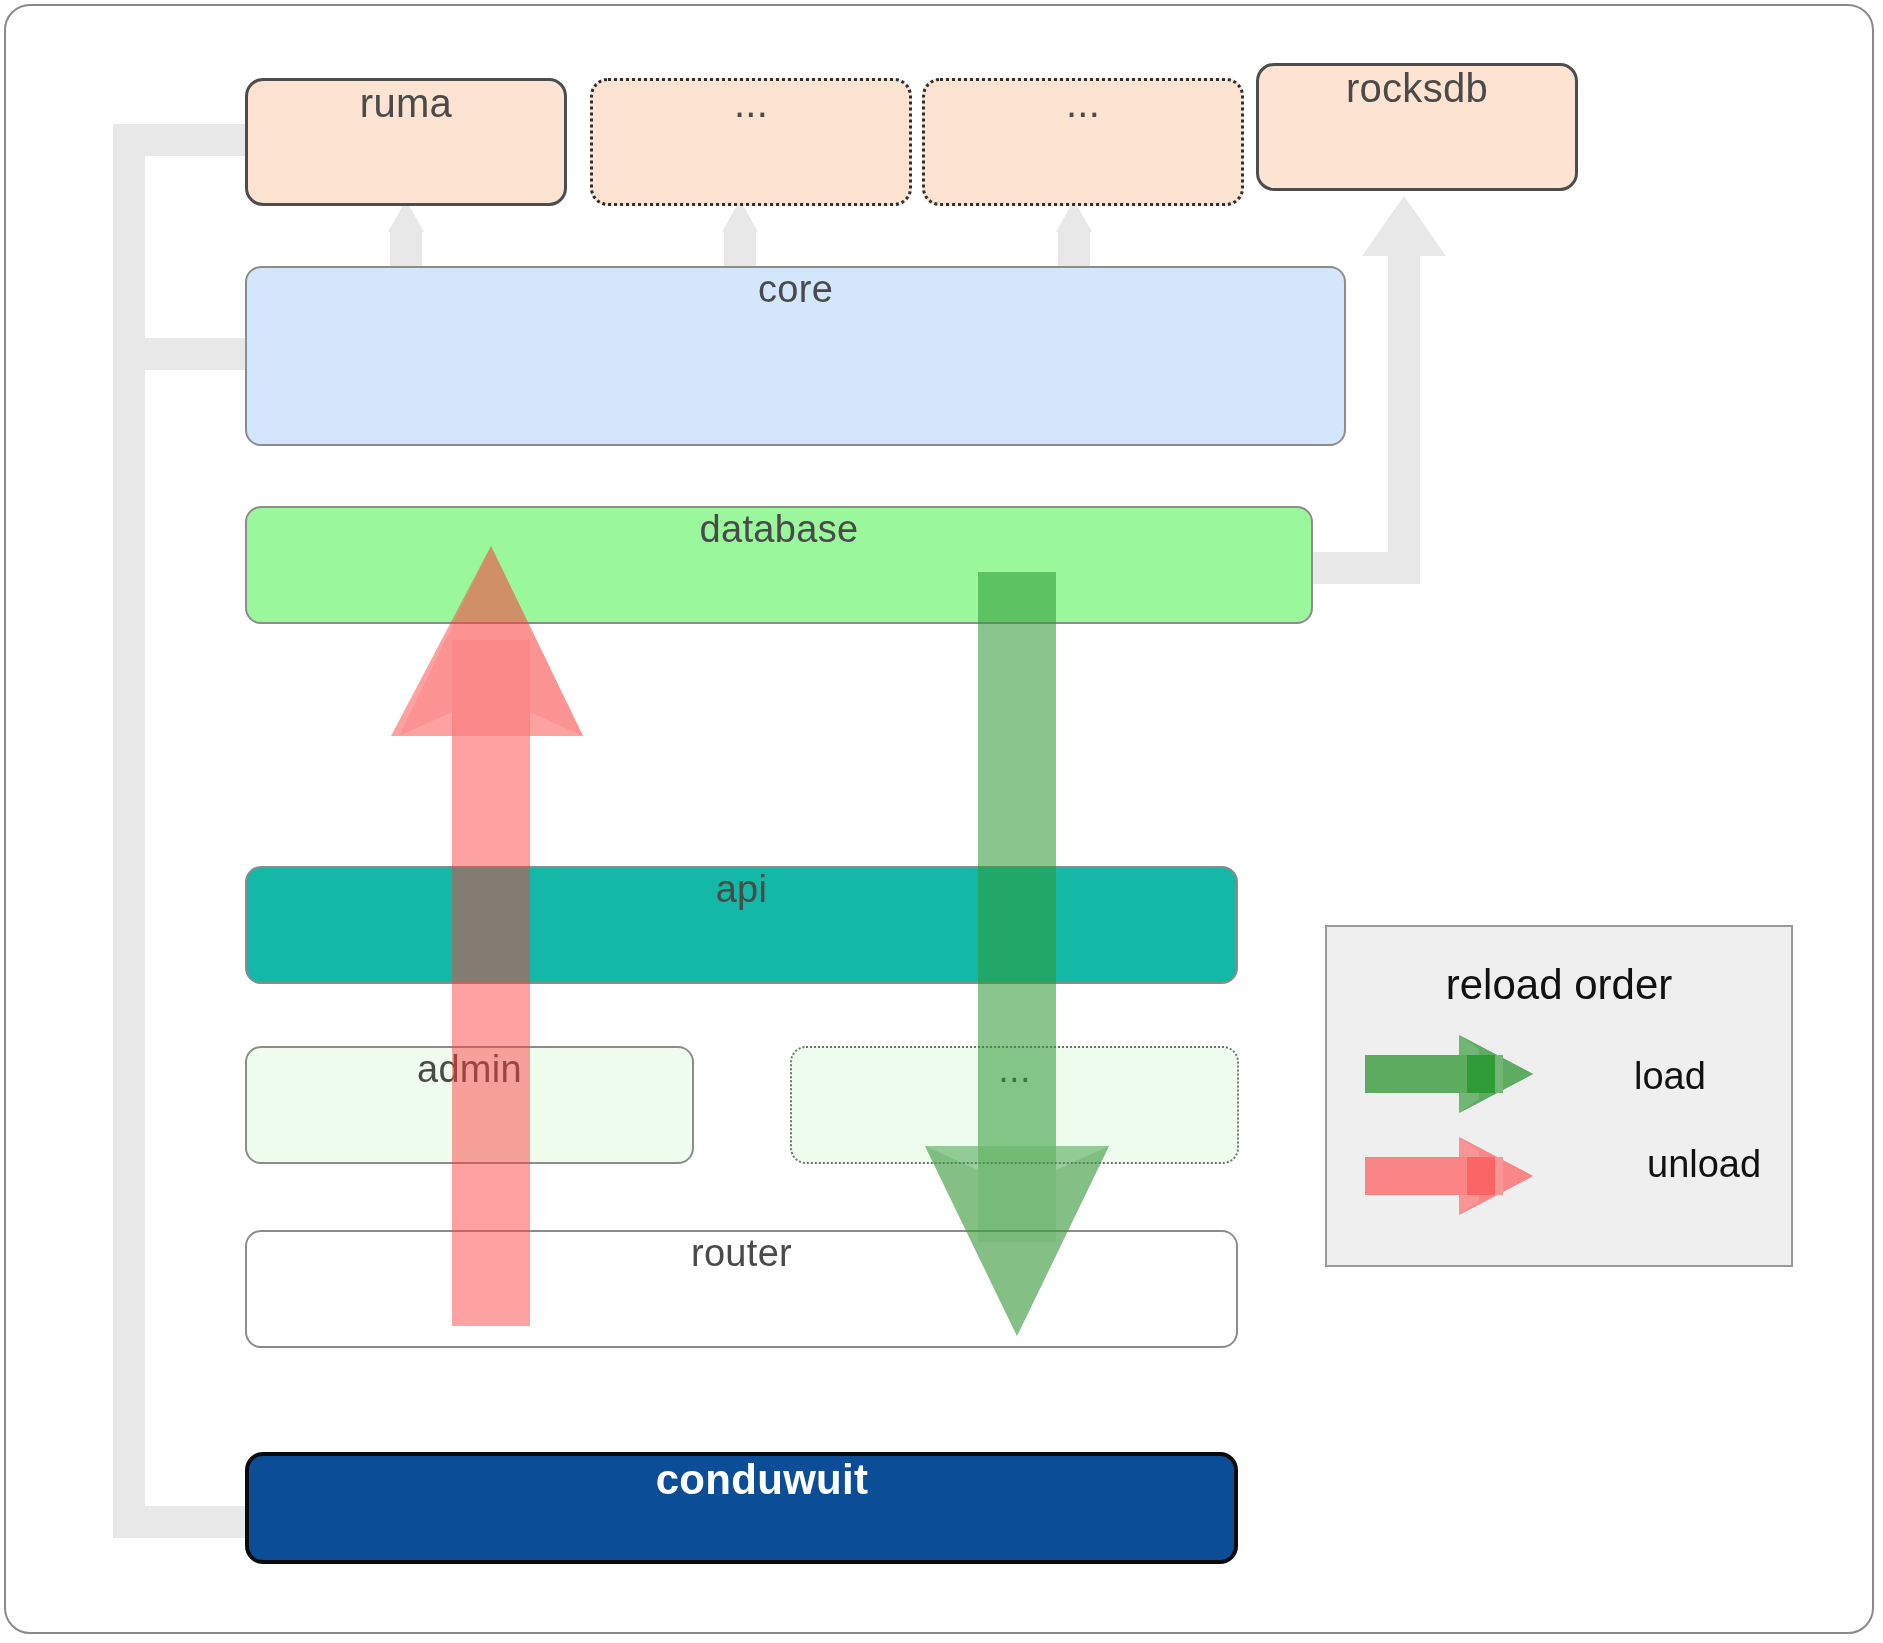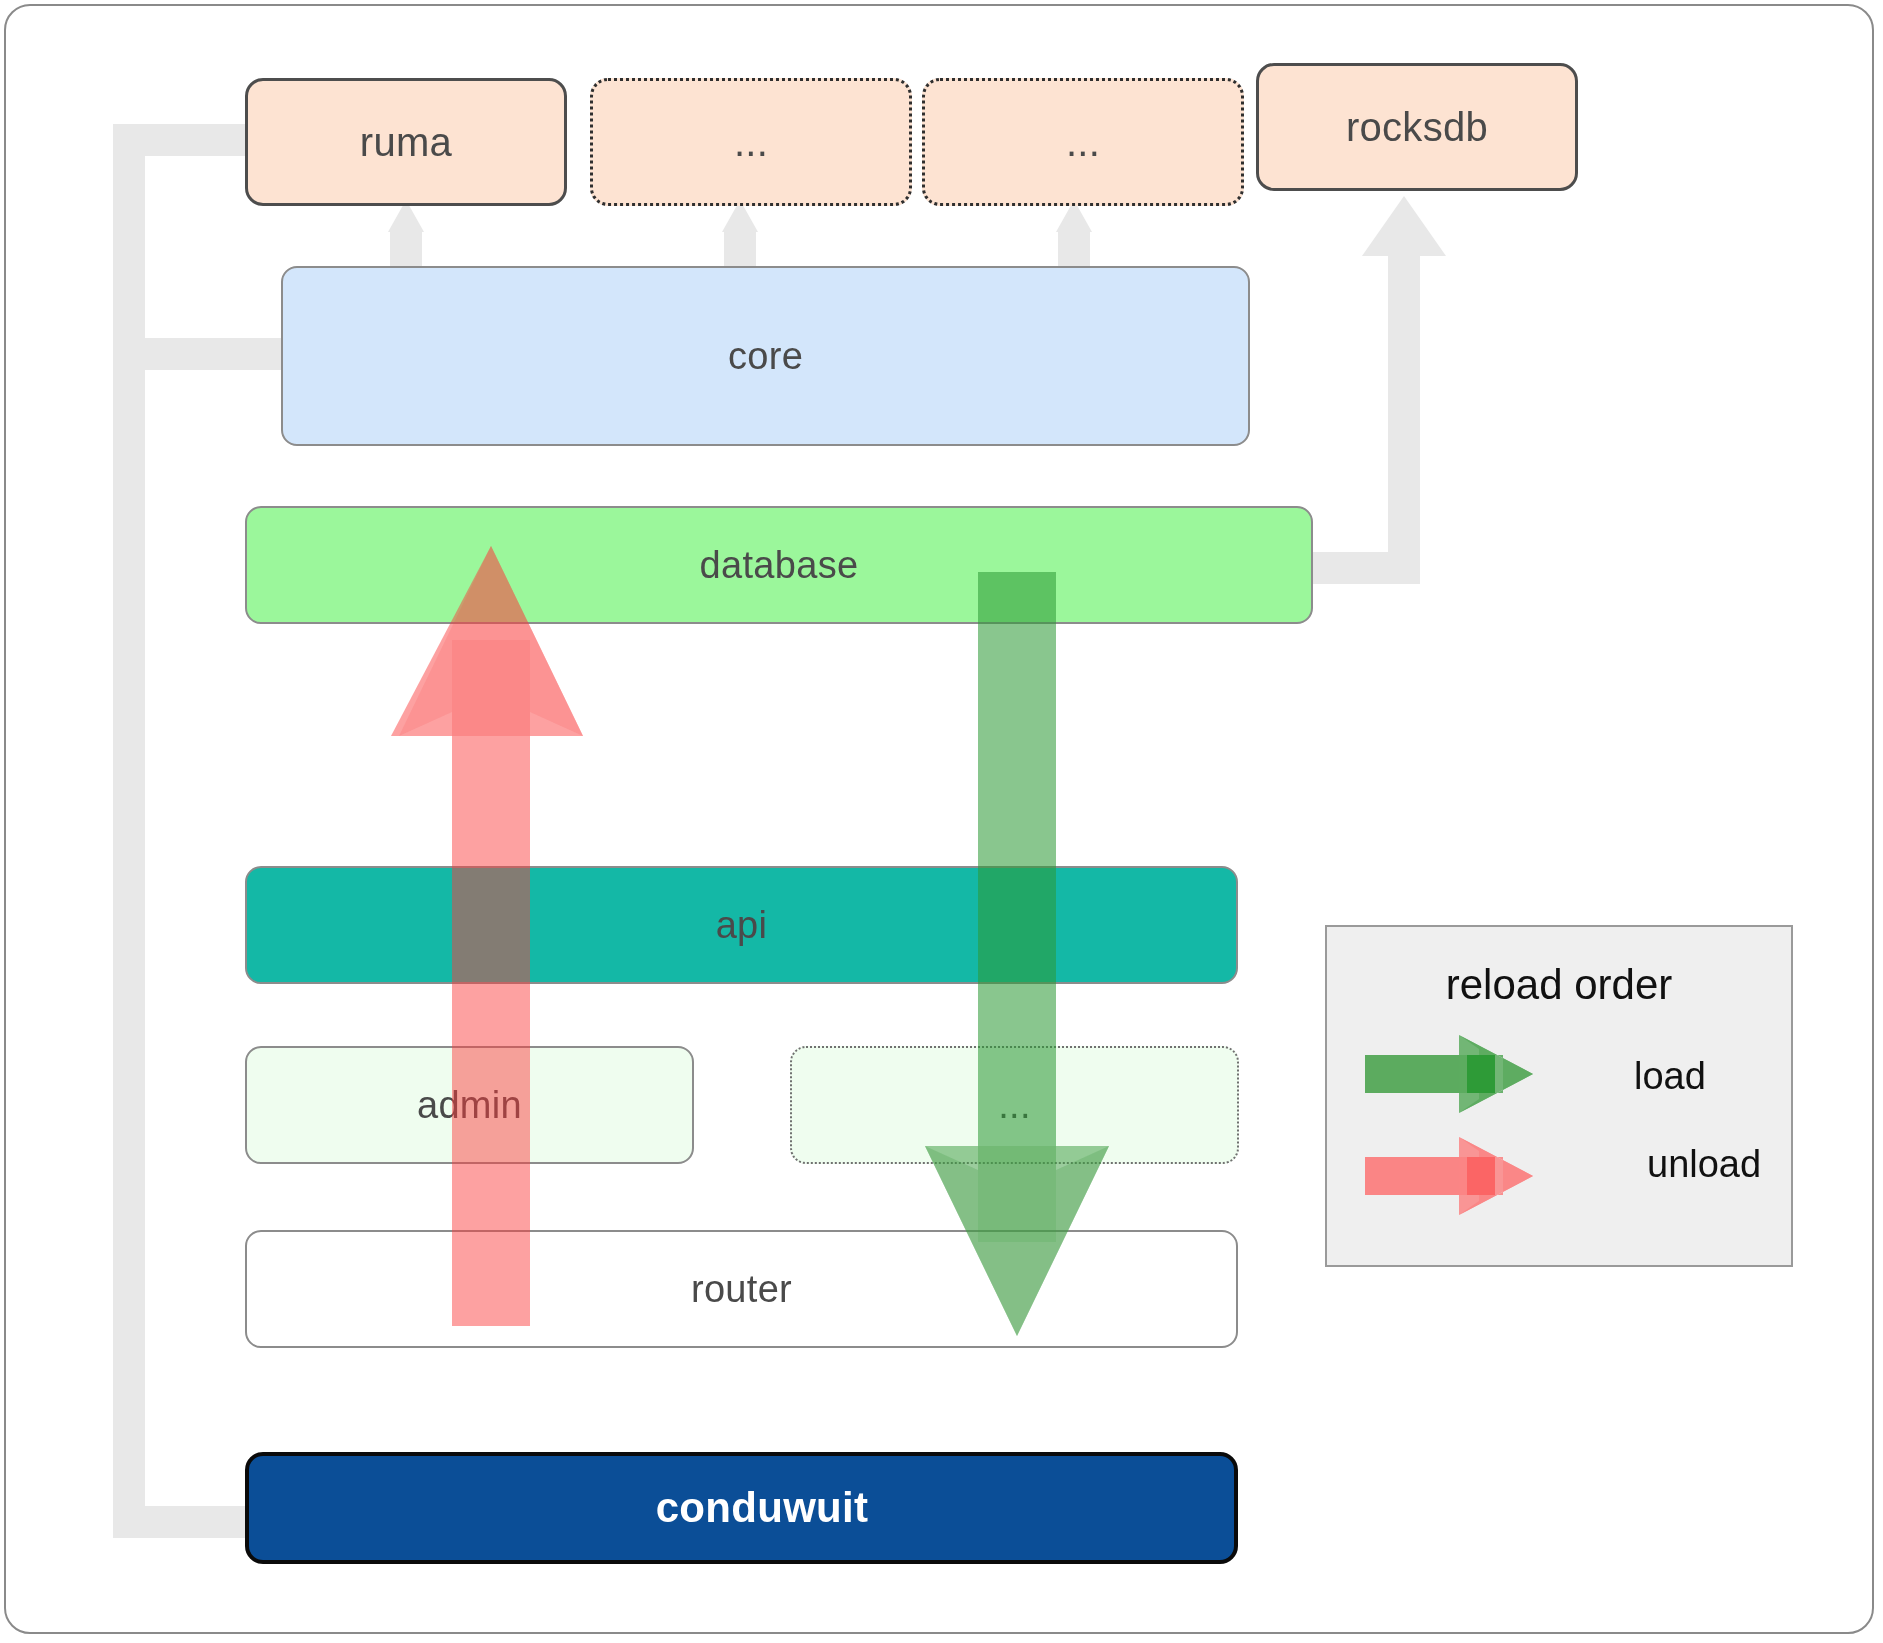--- a/index.html
+++ b/index.html
@@ -27,21 +27,21 @@
     border: 2px solid #8a8a8a;
     border-radius: 26px;
     background: #ffffff;
     box-sizing: border-box;
   }
 
   .layer-box {
     position: absolute;
     box-sizing: border-box;
     display: flex;
-    align-items: center;
+    align-items: flex-start;
     justify-content: center;
     border-radius: 12px;
     color: #4a4a4a;
     font-size: 38px;
     font-weight: 400;
     letter-spacing: 0.3px;
   }
 
   
   .dep {
@@ -169,21 +169,21 @@
   <div class="layer-box dep dotted" style="left:590px; top:78px; width:322px; height:128px;">
     <span>...</span>
   </div>
   <div class="layer-box dep dotted" style="left:922px; top:78px; width:322px; height:128px;">
     <span>...</span>
   </div>
   <div class="layer-box dep" style="left:1256px; top:63px; width:322px; height:128px;">
     <span>rocksdb</span>
   </div>
 
-  <div class="layer-box core-box" style="left:245px; top:266px; width:969px; height:180px;margin-left:36px;">
+  <div class="layer-box core-box" style="left:245px; top:266px; width:1101px; height:180px;">
     <span>core</span>
   </div>
 
   <div class="layer-box tier t1" style="left:245px; top:506px; width:1068px; height:118px;">
     <span>database</span>
   </div>
   <div class="layer-box tier t3" style="left:245px; top:866px; width:993px; height:118px;">
     <span>api</span>
   </div>
   <div class="layer-box tier t4" style="left:245px; top:1046px; width:449px; height:118px;">

